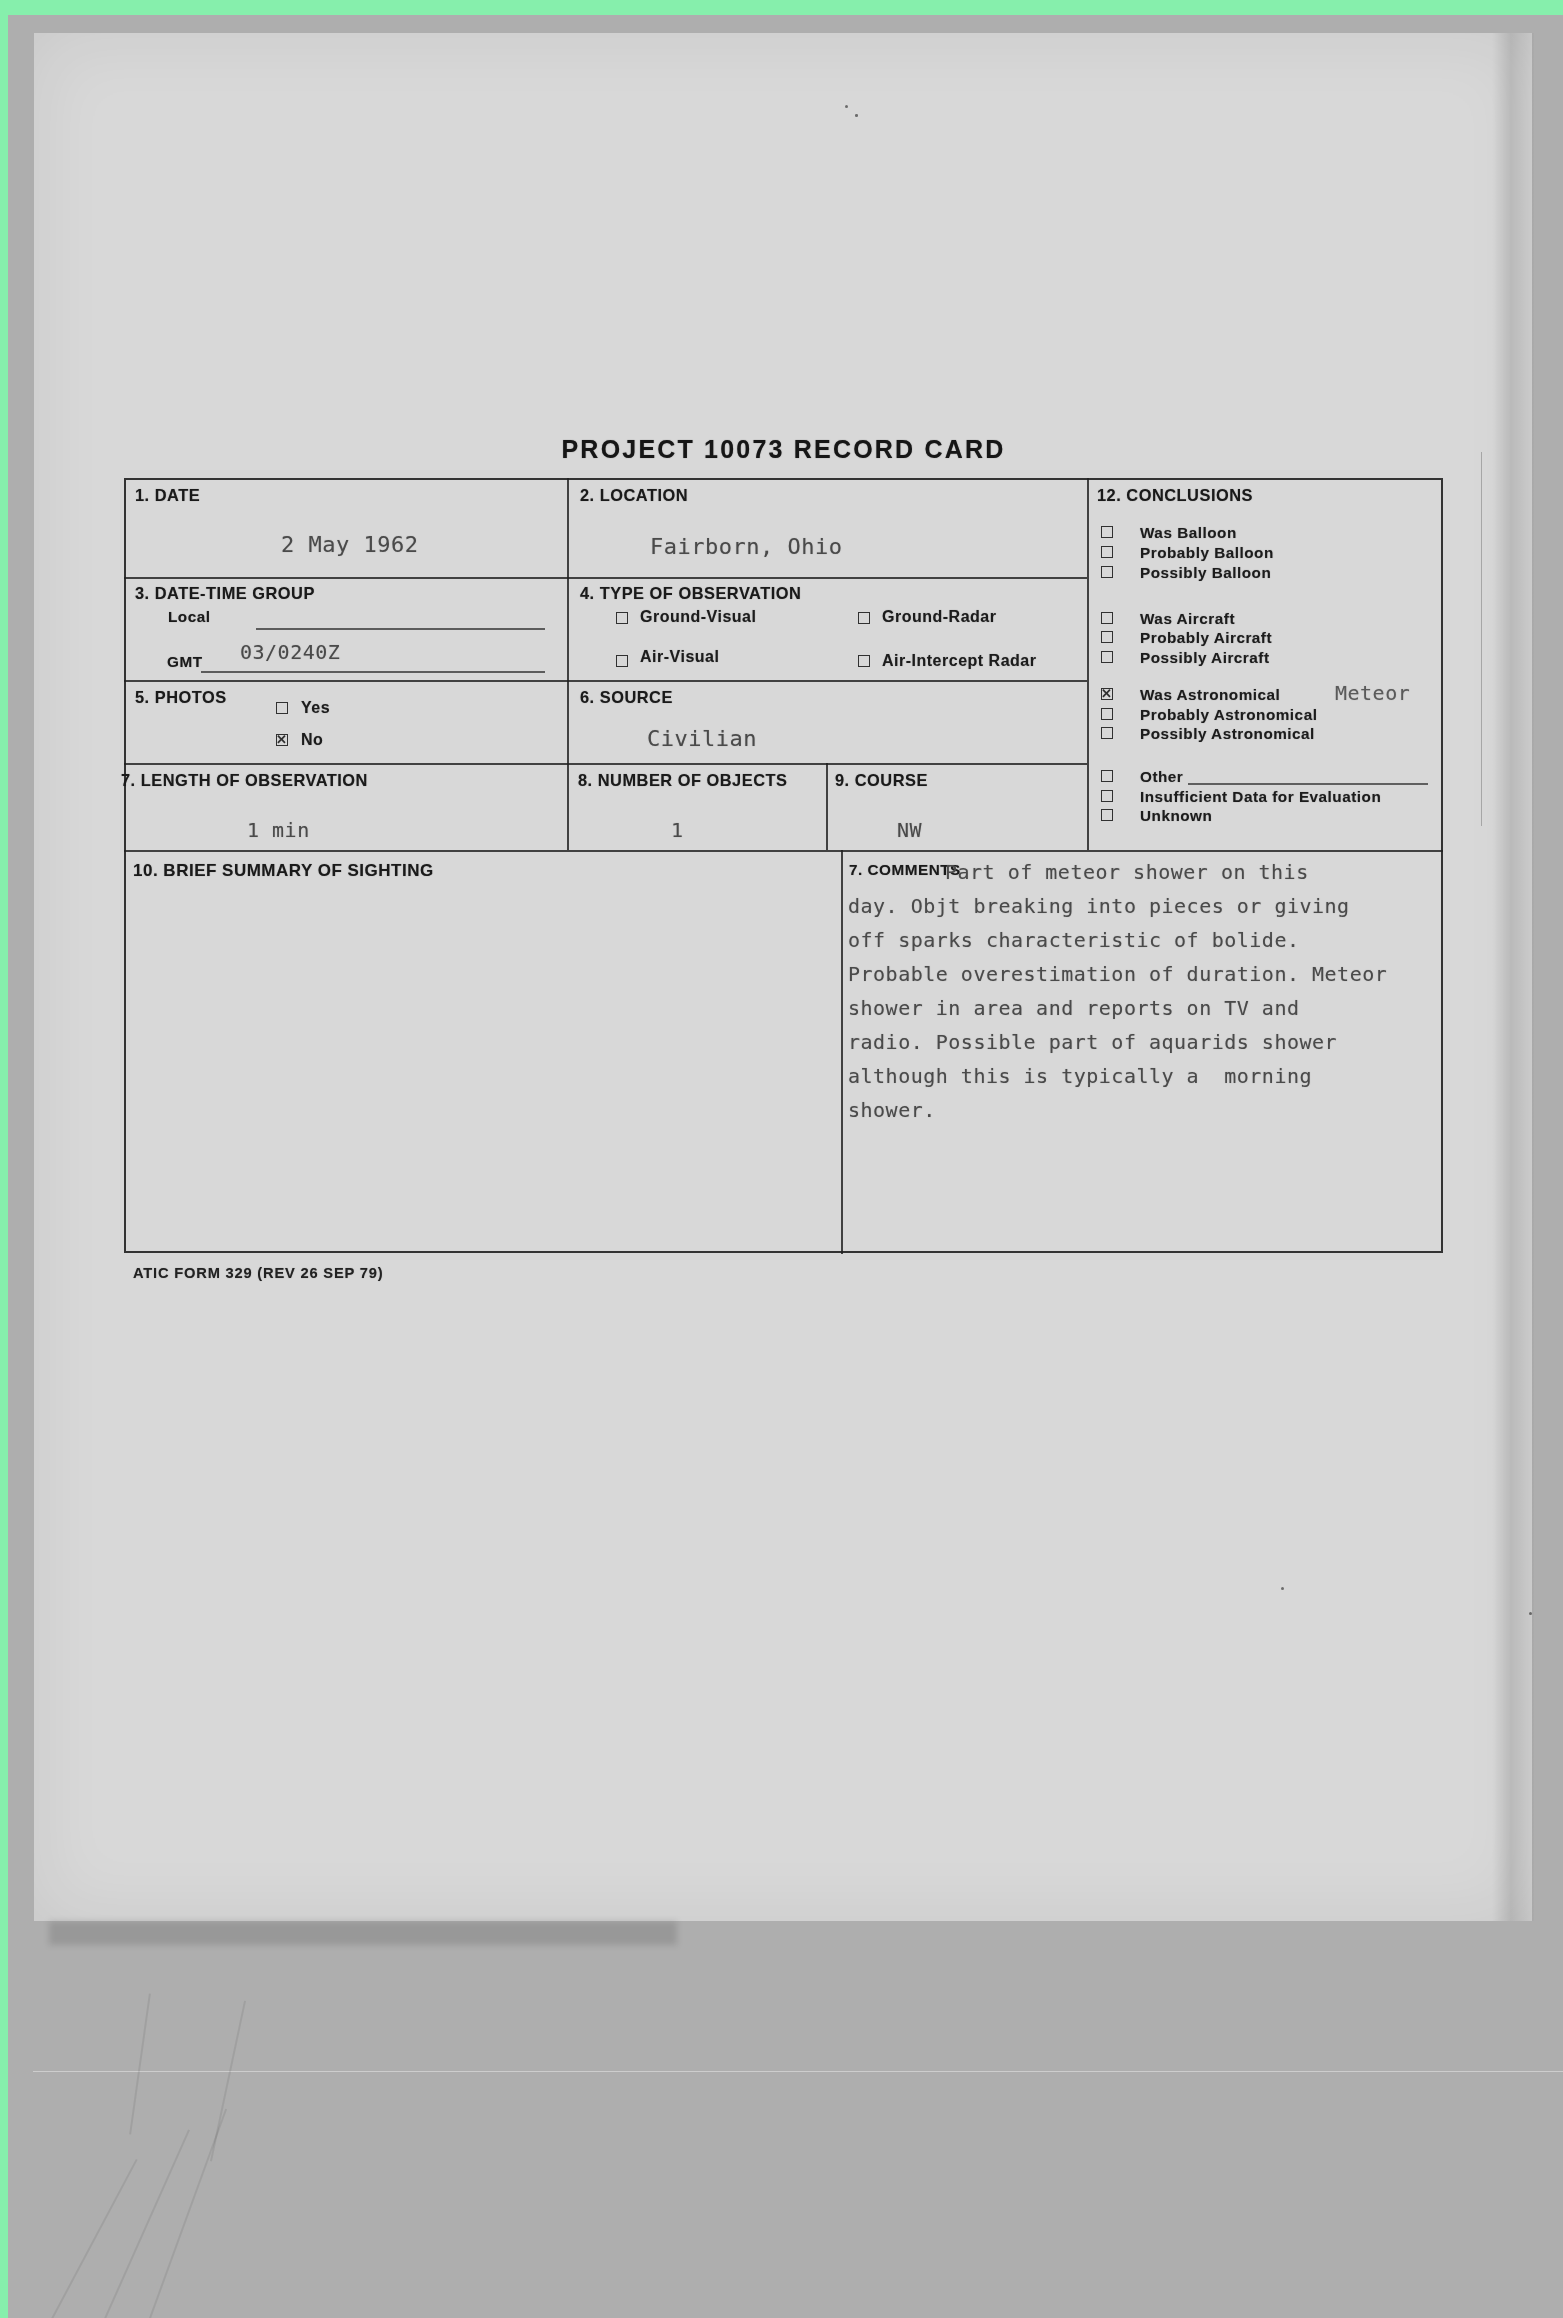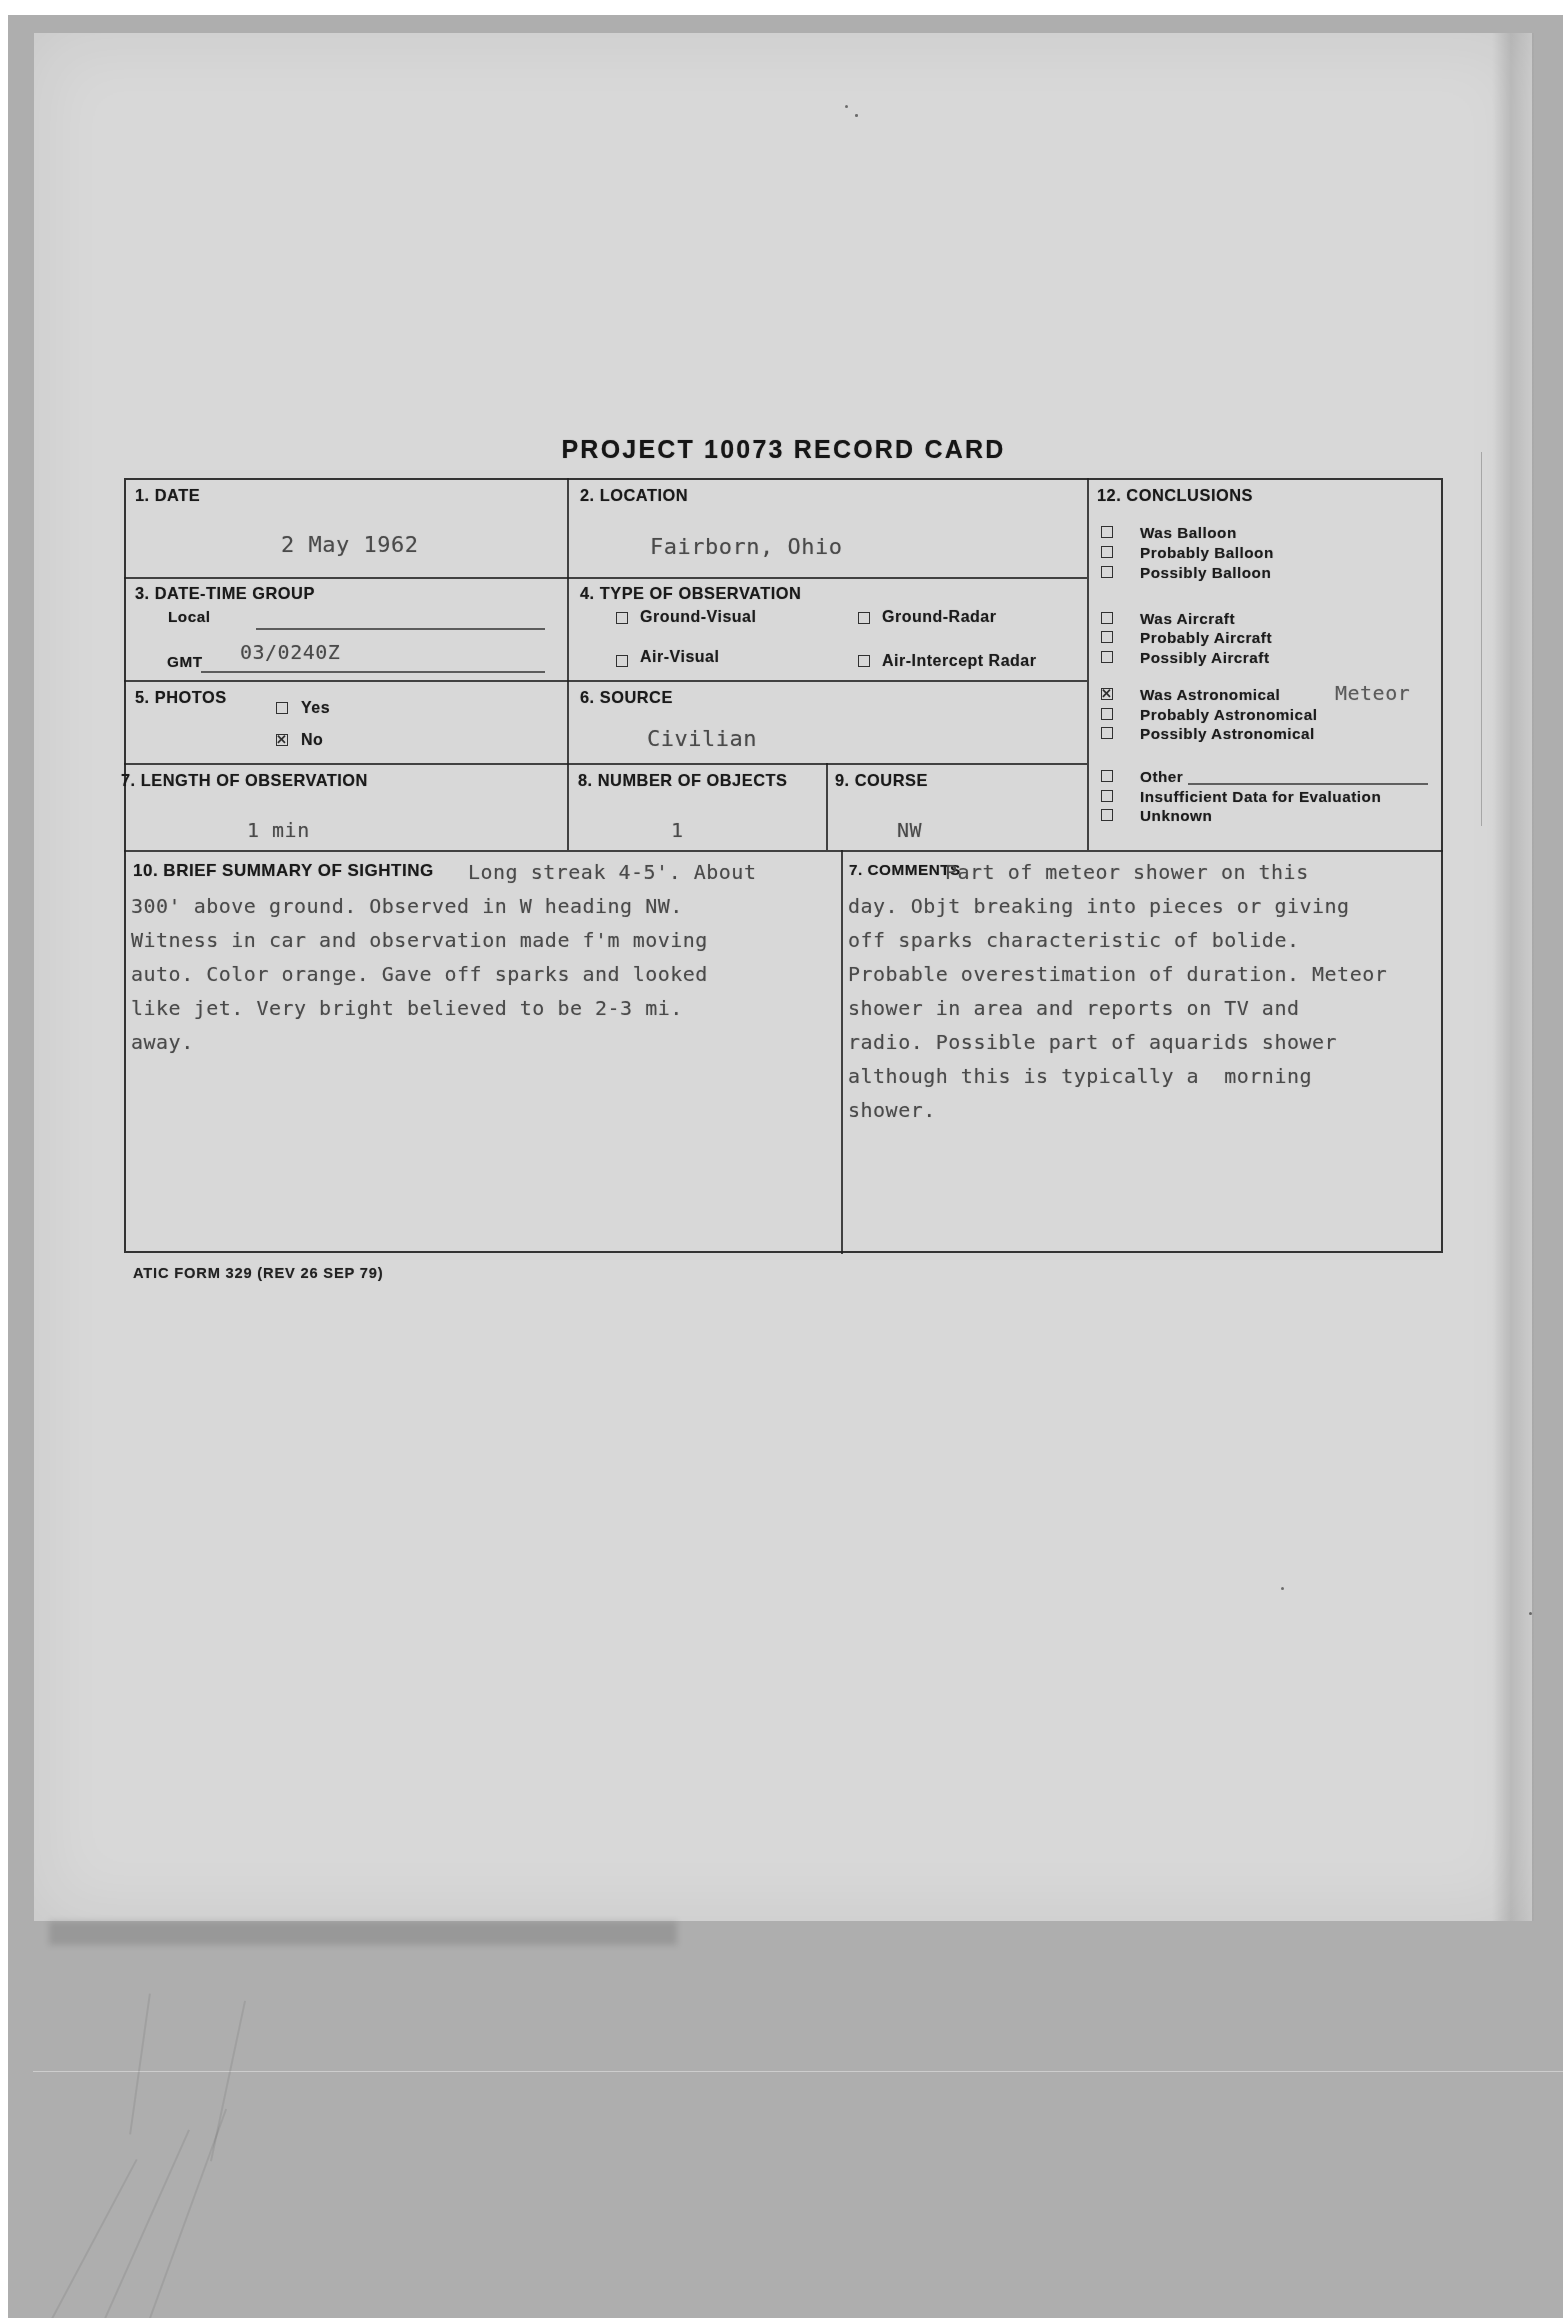--- a/index.html
+++ b/index.html
@@ -1,16 +1,16 @@
 <!DOCTYPE html>
 <html style="font-size:8.7px"><head>
 <meta charset="utf-8">
 <style>
   html,body{margin:0;padding:0;background:#000;}
-  .canvas{position:relative;width:1564px;height:2319px;background:#ffffff;overflow:hidden;
+  .canvas{position:relative;width:1564px;height:2319px;background:#86efac;overflow:hidden;
           font-family:"Liberation Sans",sans-serif;}
   .photo{position:absolute;left:7.6px;top:15.3px;right:0;bottom:0;background:#aeaeae;}
   .page{position:absolute;left:34px;top:33px;width:1498px;height:1888px;background:#d8d8d8;
         box-shadow:inset 0 0 76px rgba(0,0,0,0.07);}
   .edge-shadow{position:absolute;left:1492px;top:33px;width:42px;height:1888px;
         background:linear-gradient(90deg,rgba(0,0,0,0) 0%,rgba(0,0,0,0.12) 45%,rgba(0,0,0,0.02) 100%);}
   .under-page-smudge{position:absolute;left:49px;top:1921px;width:628px;height:24px;
         background:rgba(0,0,0,0.12);filter:blur(3.3px);}
   .hairline{position:absolute;left:33px;top:2071px;width:1531px;height:1.1px;background:rgba(255,255,255,0.38);}
   .crease{position:absolute;background:rgba(0,0,0,0.08);}
@@ -122,26 +122,20 @@
   <div class="typed" style="left:647px;top:726px;font-size:22px;">Civilian</div>
 
   <div class="stamp" style="left:121px;top:771px;">7. LENGTH OF OBSERVATION</div>
   <div class="typed" style="left:247px;top:818px;">1 min</div>
   <div class="stamp" style="left:578px;top:771px;">8. NUMBER OF OBJECTS</div>
   <div class="typed" style="left:671px;top:818px;">1</div>
   <div class="stamp" style="left:835px;top:771px;">9. COURSE</div>
   <div class="typed" style="left:897px;top:818px;">NW</div>
 
   <div class="stamp" style="left:133px;top:861px;font-size:17px;">10. BRIEF SUMMARY OF SIGHTING</div>
-  <div class="typed-block" style="left:131px;top:855px;width:706px;text-indent:337px;">Long streak 4-5'. About
-300' above ground. Observed in W heading NW.
-Witness in car and observation made f'm moving
-auto. Color orange. Gave off sparks and looked
-like jet. Very bright believed to be 2-3 mi.
-away.</div>
 
   <div class="stamp" style="left:849px;top:861px;font-size:15.3px;">7. COMMENTS</div>
   <div class="typed-block" style="left:848px;top:855px;width:633px;text-indent:97px;">Part of meteor shower on this
 day. Objt breaking into pieces or giving
 off sparks characteristic of bolide.
 Probable overestimation of duration. Meteor
 shower in area and reports on TV and
 radio. Possible part of aquarids shower
 although this is typically a  morning
 shower.</div>

